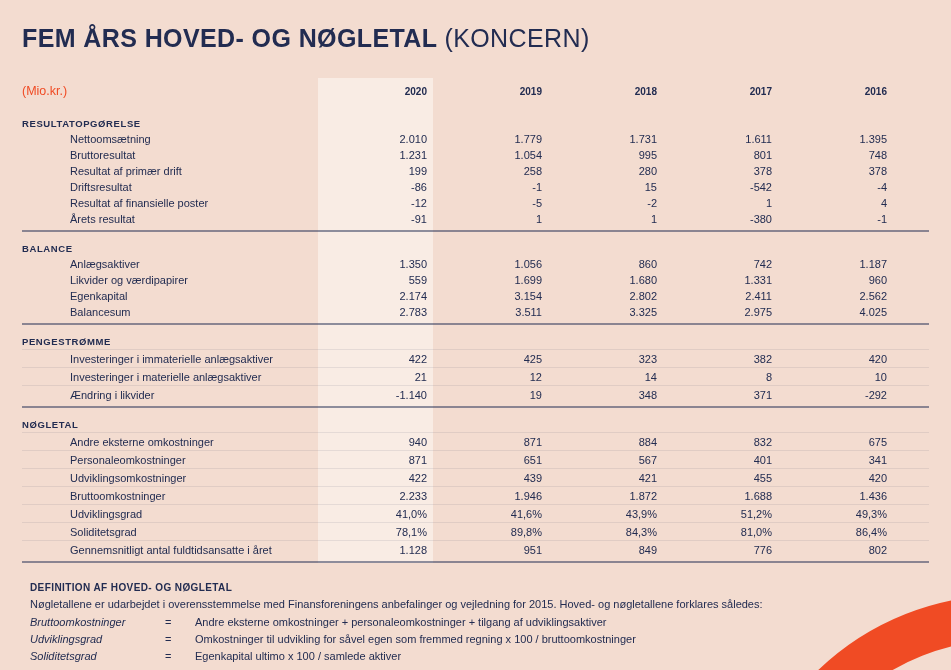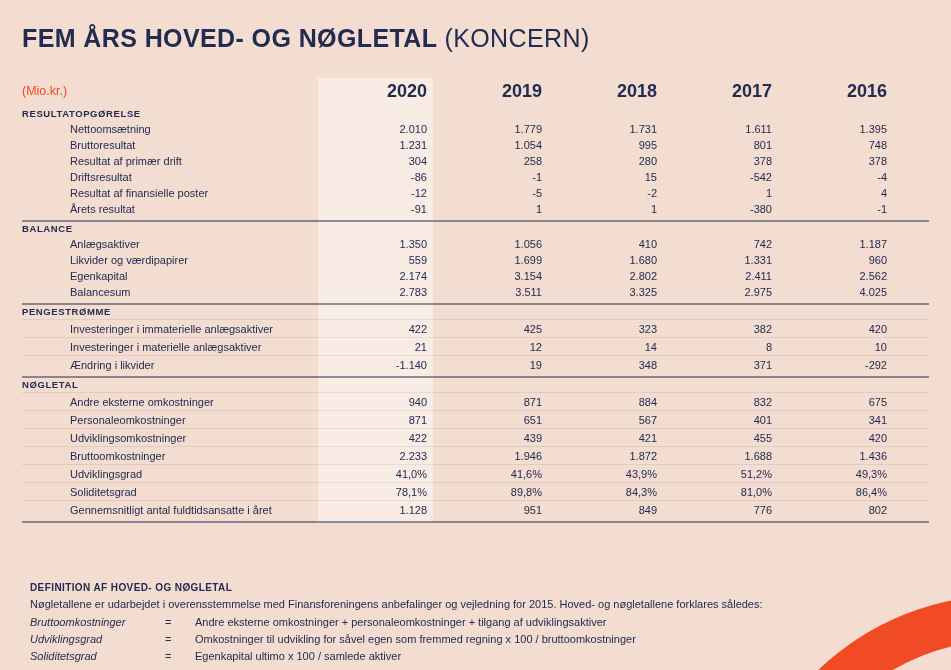--- a/index.html
+++ b/index.html
@@ -29,23 +29,23 @@
   }
   .hl {
     position:absolute; left:296px; top:0; bottom:0; width:115px;
     background:var(--hl,#f9ece4);
   }
   .tbl { position:relative; }
   .row { display:flex; align-items:center; padding-right:36px; }
   .row .label { flex:1; font-size:11px;padding-left:48px; }
   .cell { width:115px; text-align:right; padding-right:6px; box-sizing:border-box; font-size:11px; }
   .head-row { height:26px; align-items:center; padding-bottom:3px; }
-  .head-row .cell { font-weight:700; font-size:18px;padding-left:16px; }
+  .head-row .cell { font-weight:700; font-size:10px;padding-left:16px; }
   .unit { flex:1; color:var(--orange,#f04b24); font-size:12.5px; }
-  .section-title { height:14px; line-height:14px;
+  .section-title { margin-top:10px; height:14px; line-height:14px;
     font-size:9.5px; font-weight:700; letter-spacing:0.6px; }
   .compact .row { height:16px; }
   .spaced .row { height:17px; border-top:1px solid rgba(34,44,81,0.09);justify-content:center; }
   .rule { margin-top:3px; border-top:2px solid rgba(34,44,81,0.5); }
   .defs { position:absolute; left:30px; right:150px; top:582px; }
   .defs-title { font-size:10px; font-weight:700; letter-spacing:0.4px; margin:0 0 5px 0; }
   .defs-intro { font-size:11px; margin:0 0 3px 0; }
   .def-row { display:flex; height:17px; align-items:center; font-size:11px; }
   .def-term { width:135px; font-style:italic; }
   .def-eq { width:30px; }
@@ -85,21 +85,21 @@
           <div class="row">
             <span class="label">Bruttoresultat</span>
             <span class="cell">1.231</span>
             <span class="cell">1.054</span>
             <span class="cell">995</span>
             <span class="cell">801</span>
             <span class="cell">748</span>
           </div>
           <div class="row">
             <span class="label">Resultat af primær drift</span>
-            <span class="cell">304</span>
+            <span class="cell">199</span>
             <span class="cell">258</span>
             <span class="cell">280</span>
             <span class="cell">378</span>
             <span class="cell">378</span>
           </div>
           <div class="row">
             <span class="label">Driftsresultat</span>
             <span class="cell">-86</span>
             <span class="cell">-1</span>
             <span class="cell">15</span>
@@ -123,21 +123,21 @@
             <span class="cell">-1</span>
           </div>
           <div class="rule"></div>
         </div>
         <div class="compact">
           <div class="section-title">BALANCE</div>
           <div class="row">
             <span class="label">Anlægsaktiver</span>
             <span class="cell">1.350</span>
             <span class="cell">1.056</span>
-            <span class="cell">410</span>
+            <span class="cell">860</span>
             <span class="cell">742</span>
             <span class="cell">1.187</span>
           </div>
           <div class="row">
             <span class="label">Likvider og værdipapirer</span>
             <span class="cell">559</span>
             <span class="cell">1.699</span>
             <span class="cell">1.680</span>
             <span class="cell">1.331</span>
             <span class="cell">960</span>

